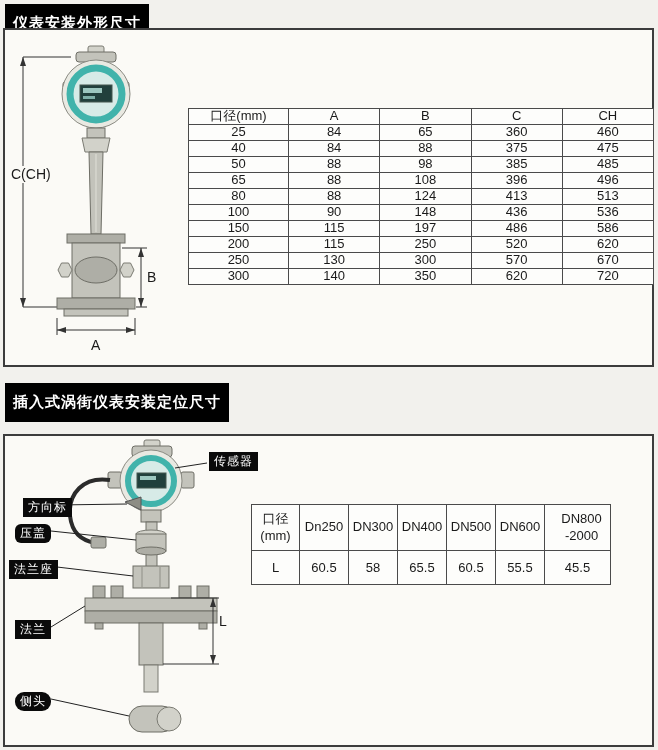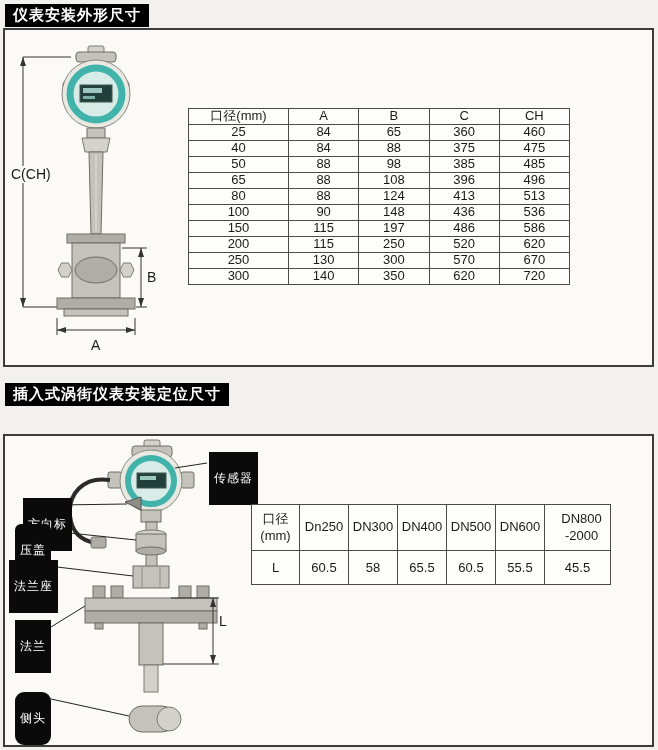--- a/index.html
+++ b/index.html
@@ -9,21 +9,21 @@
     background:#f2f1ed;
     font-family:"Liberation Sans", sans-serif;
     overflow:hidden;
   }
   .sec-title {
     position:absolute;
     background:#000;
     color:#fff;
     font-size:15px;
     font-weight:bold;
-    padding:2px 8px;
+    padding:10px 8px;
     letter-spacing:1px;
     white-space:nowrap;
   }
   #title1 { left:5px; top:4px; }
   #title2 { left:5px; top:383px; }
   .panel {
     position:absolute;
     border:2px solid #3c3c3c;
     background:#fbfaf6;
   }
@@ -34,34 +34,34 @@
     border-collapse:collapse;
     background:#fdfdfb;
     table-layout:fixed;
   }
   th, td {
     border:1px solid #4a4a4a;
     text-align:center;
     font-weight:normal;
     color:#1a1a1a;
   }
-  #dims-table { left:183px; top:78px; width:382px; font-size:13px; }
+  #dims-table { left:183px; top:78px; width:466px; font-size:13px; }
   #dims-table th, #dims-table td { height:16px; padding:0 2px; line-height:1.15; }
   #dims-table th:first-child { width:100px; }
   #ins-table { left:246px; top:68px; width:360px; font-size:13px; }
   #ins-table th { height:46px; white-space:pre-line; line-height:1.25; }
   #ins-table td { height:34px; }
   #ins-table th:first-child { width:48px; }
   #ins-table th:last-child  { width:66px;padding-left:8px; }
   .callout {
     position:absolute;
     background:#0a0a0a;
     color:#fff;
     font-size:12px;
-    padding:18px 5px;
+    padding:1px 5px;
     letter-spacing:1px;
     white-space:nowrap;
   }
   svg { position:absolute; }
   .dimtext { font-size:14px; fill:#1a1a1a; font-family:"Liberation Sans", sans-serif; }
   .metal  { fill:#c3c3bb; stroke:#6e6e66; }
   .metal2 { fill:#aeaea6; stroke:#6e6e66; }
   .metal3 { fill:#d2d2ca; stroke:#7a7a72; }
   .dim    { stroke:#333; stroke-width:1; }
   .lead   { stroke:#222; stroke-width:1; }

